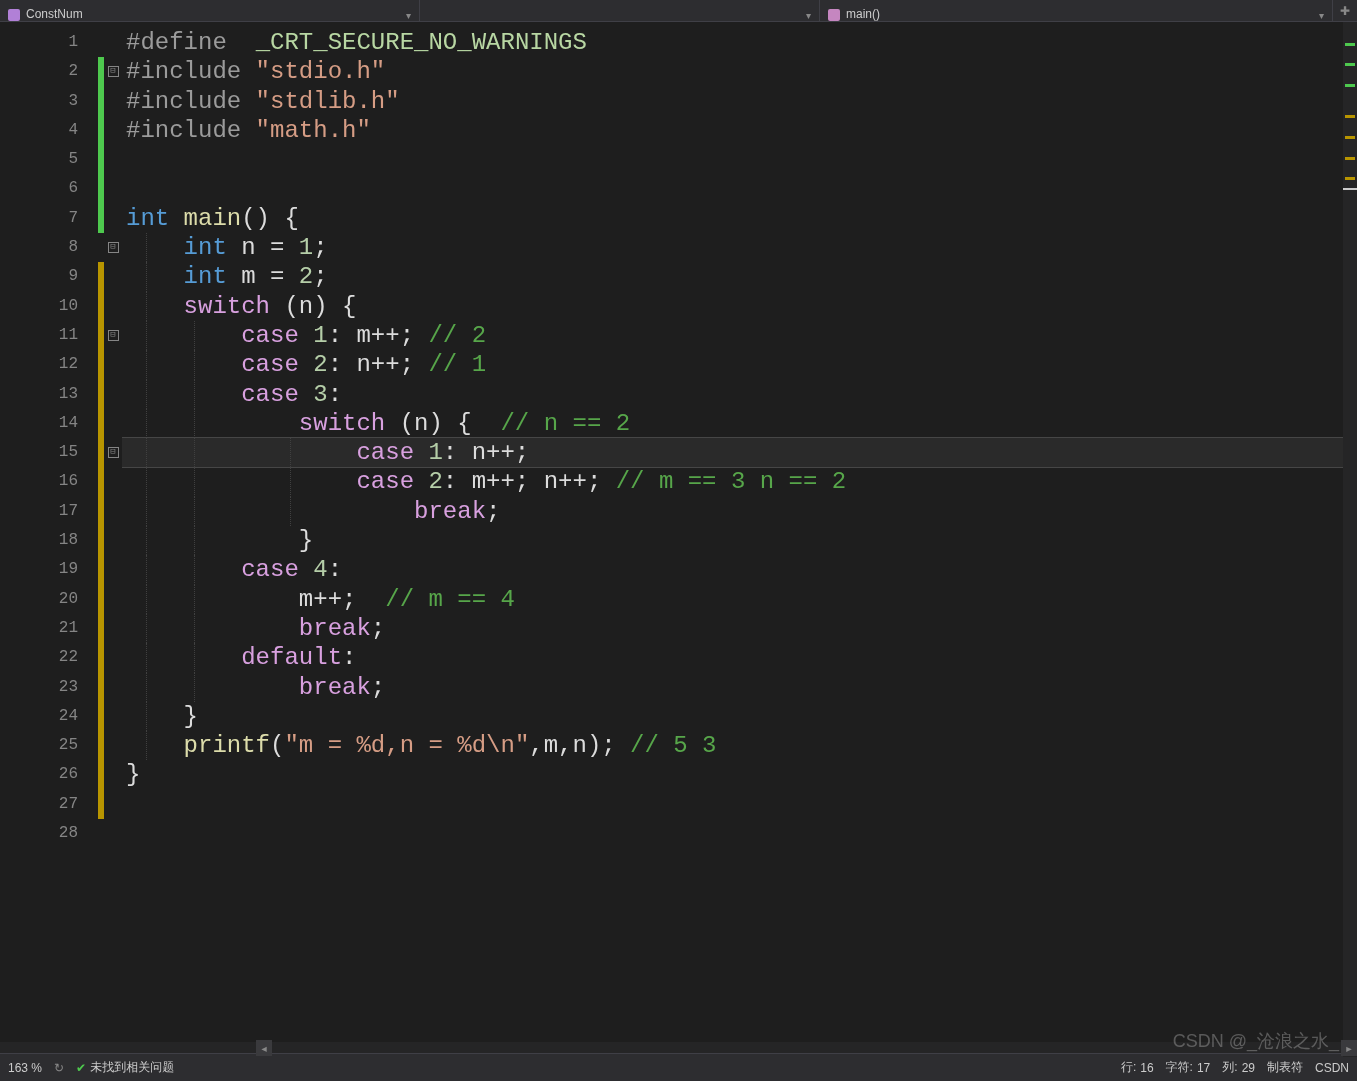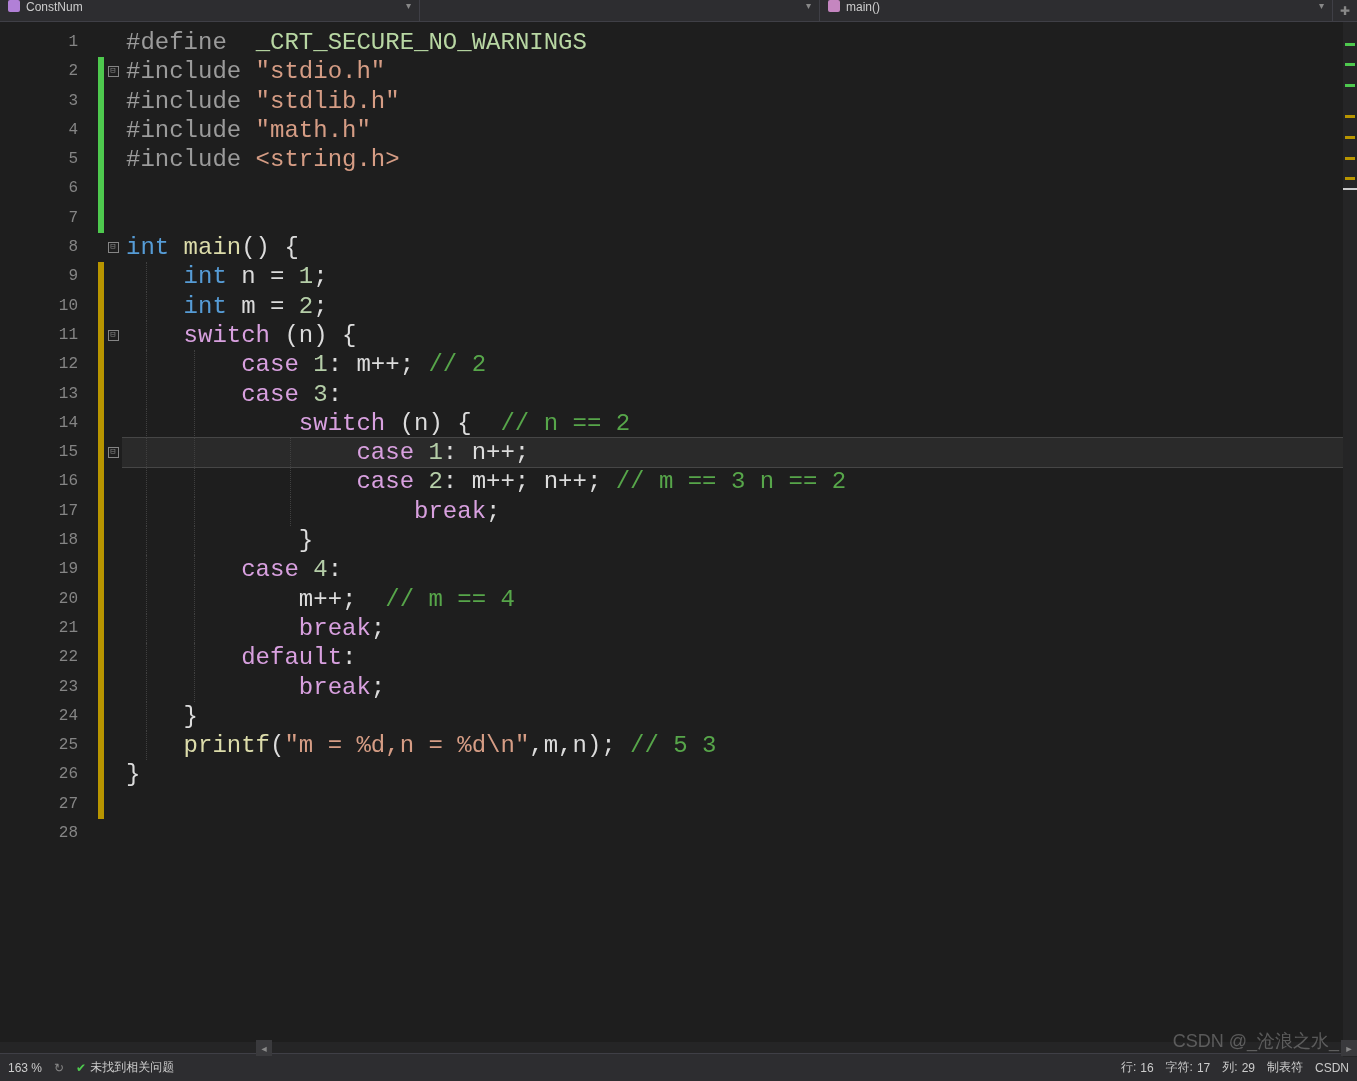--- a/index.html
+++ b/index.html
@@ -19,21 +19,21 @@
   background: #2d2d30;
   border-bottom: 1px solid #3f3f46;
   display: flex;
   align-items: center;
   font-size: 12px;
   color: #cccccc;
   font-family: 'Segoe UI', sans-serif;
 }
 .nav-dropdown {
   display: flex;
-  align-items: flex-start;
+  align-items: flex-end;
   padding: 0 8px;
   height: 100%;
   border-right: 1px solid #3f3f46;
   cursor: pointer;
 }
 .nav-dropdown.wide { flex: 0 0 420px; }
 .nav-dropdown.wide2 { flex: 0 0 400px; }
 .nav-dropdown.wide3 { flex: 1; }
 .nav-icon-box {
   width: 12px; height: 12px; display: inline-block;
@@ -299,28 +299,28 @@
     <div class="fold-mark"></div>
       <div class="fold-mark"></div>
       <div class="fold-mark"></div>
   </div>
 
   <div class="code-col">
     <div class="code-line"><span class="tk-pp">#define</span><span class="tk-macro">  _CRT_SECURE_NO_WARNINGS</span></div>
     <div class="code-line"><span class="tk-pp">#include</span><span class="tk-str"> "stdio.h"</span></div>
     <div class="code-line"><span class="tk-pp">#include</span><span class="tk-str"> "stdlib.h"</span></div>
     <div class="code-line"><span class="tk-pp">#include</span><span class="tk-str"> "math.h"</span></div>
-    <div class="code-line"><span class="tk-pp">#include</span><span class="tk-str"> &lt;string.h&gt;</span></div>
     <div class="code-line"></div>
     <div class="code-line"></div>
     <div class="code-line"><span class="tk-type">int </span><span class="tk-func">main</span><span>() {</span></div>
     <div class="code-line"><span class="guide" style="left:24px"></span><span>    </span><span class="tk-type">int </span><span>n</span><span> = </span><span class="tk-num">1</span><span>;</span></div>
     <div class="code-line"><span class="guide" style="left:24px"></span><span>    </span><span class="tk-type">int </span><span>m</span><span> = </span><span class="tk-num">2</span><span>;</span></div>
     <div class="code-line"><span class="guide" style="left:24px"></span><span>    </span><span class="tk-flow">switch</span><span> (n) {</span></div>
     <div class="code-line"><span class="guide" style="left:24px"></span><span class="guide" style="left:72px"></span><span>        </span><span class="tk-flow">case </span><span class="tk-num">1</span><span>: m++; </span><span class="tk-comment">// 2</span></div>
+    <div class="code-line"><span class="guide" style="left:24px"></span><span class="guide" style="left:72px"></span><span>        </span><span class="tk-flow">case </span><span class="tk-num">2</span><span>: n++; </span><span class="tk-comment">// 1</span></div>
     <div class="code-line"><span class="guide" style="left:24px"></span><span class="guide" style="left:72px"></span><span>        </span><span class="tk-flow">case </span><span class="tk-num">3</span><span>:</span></div>
     <div class="code-line"><span class="guide" style="left:24px"></span><span class="guide" style="left:72px"></span><span>            </span><span class="tk-flow">switch</span><span> (n) {  </span><span class="tk-comment">// n == 2</span></div>
     <div class="code-line current-line"><span class="guide" style="left:24px"></span><span class="guide" style="left:72px"></span><span class="guide" style="left:168px"></span><span>                </span><span class="tk-flow">case </span><span class="tk-num">1</span><span>: n++;</span></div>
     <div class="code-line"><span class="guide" style="left:24px"></span><span class="guide" style="left:72px"></span><span class="guide" style="left:168px"></span><span>                </span><span class="tk-flow">case </span><span class="tk-num">2</span><span>: m++; n++; </span><span class="tk-comment">// m == 3 n == 2</span></div>
     <div class="code-line"><span class="guide" style="left:24px"></span><span class="guide" style="left:72px"></span><span class="guide" style="left:168px"></span><span>                    </span><span class="tk-flow">break</span><span>;</span></div>
     <div class="code-line"><span class="guide" style="left:24px"></span><span class="guide" style="left:72px"></span><span>            </span><span>}</span></div>
     <div class="code-line"><span class="guide" style="left:24px"></span><span class="guide" style="left:72px"></span><span>        </span><span class="tk-flow">case </span><span class="tk-num">4</span><span>:</span></div>
     <div class="code-line"><span class="guide" style="left:24px"></span><span class="guide" style="left:72px"></span><span>            </span><span>m++;  </span><span class="tk-comment">// m == 4</span></div>
     <div class="code-line"><span class="guide" style="left:24px"></span><span class="guide" style="left:72px"></span><span>            </span><span class="tk-flow">break</span><span>;</span></div>
     <div class="code-line"><span class="guide" style="left:24px"></span><span class="guide" style="left:72px"></span><span>        </span><span class="tk-flow">default</span><span>:</span></div>

